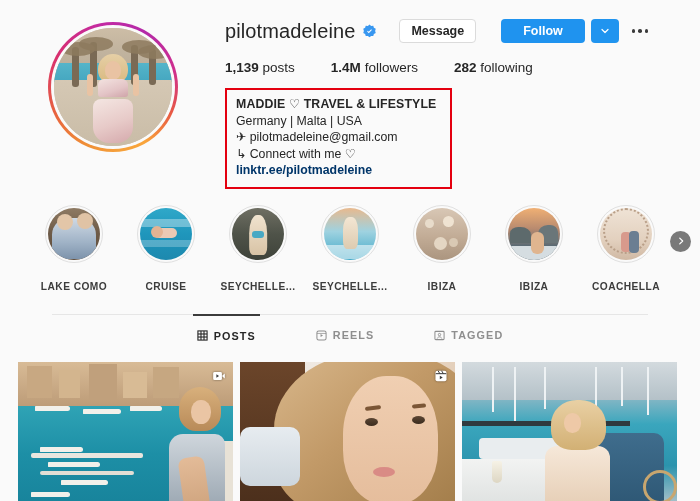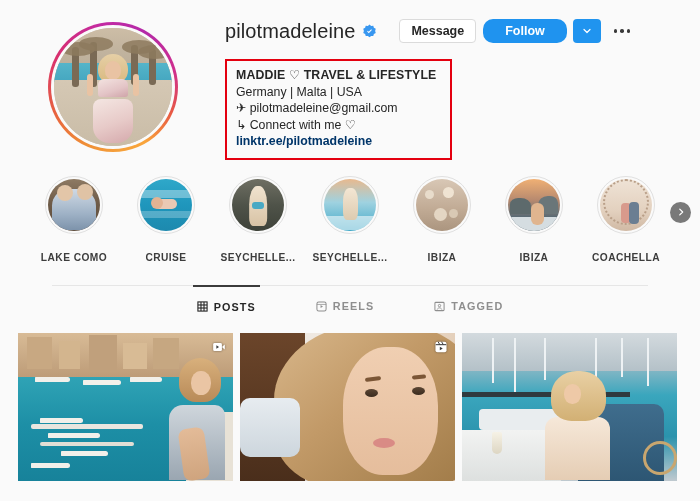--- a/index.html
+++ b/index.html
@@ -71,22 +71,22 @@
     line-height:1;
   }
   .verified{width:15px;height:15px;margin-left:7px;flex:0 0 auto;display:block;}
   .btn-message{
     margin-left:22px;height:24px;padding:0 11px;border:1px solid #dbdbdb;
     background:#fff;border-radius:4px;font-size:12.5px;font-weight:700;
     color:#262626;display:flex;align-items:center;cursor:pointer;
     font-family:inherit;
   }
   .btn-follow{
-    margin-left:7px;height:24px;padding:0 22px;border:0;background:#1f93ef;
-    border-radius:10px;font-size:12.5px;font-weight:700;color:#fff;
+    margin-left:25px;height:24px;padding:0 22px;border:0;background:#1f93ef;
+    border-radius:4px;font-size:12.5px;font-weight:700;color:#fff;
     display:flex;align-items:center;cursor:pointer;font-family:inherit;
   }
   .btn-caret{
     margin-left:6px;width:28px;height:24px;border:0;background:#2094ef;
     border-radius:4px;display:flex;align-items:center;justify-content:center;
     cursor:pointer;
   }
   .btn-caret svg{display:block;}
   .btn-more{
     margin-left:10px;width:22px;height:24px;display:flex;align-items:center;
@@ -309,20 +309,34 @@
           </svg>
         </button>
 
         <div class="btn-more">
           <span class="dot"></span>
             <span class="dot"></span>
             <span class="dot"></span>
         </div>
       </div>
 
+      <div class="stats">
+        <div>
+          <span class="num">1,139</span>
+          <span class="lbl">posts</span>
+        </div>
+        <div>
+          <span class="num">1.4M</span>
+          <span class="lbl">followers</span>
+        </div>
+        <div>
+          <span class="num">282</span>
+          <span class="lbl">following</span>
+        </div>
+      </div>
 
       <div class="bio-wrap">
         <div class="bio-line bio-name">MADDIE ♡ TRAVEL &amp; LIFESTYLE</div>
         <div class="bio-line">Germany | Malta | USA</div>
         <div class="bio-line">
           <span class="gl">✈</span>
           <span>pilotmadeleine@gmail.com</span>
         </div>
         <div class="bio-line">
           <span class="gl">↳</span>

